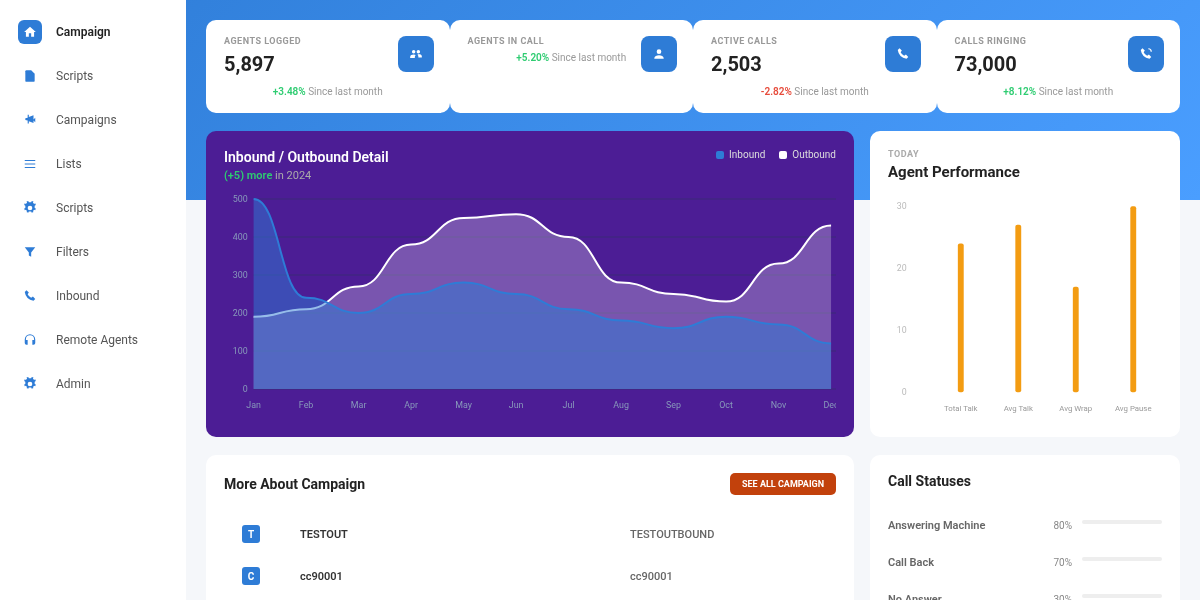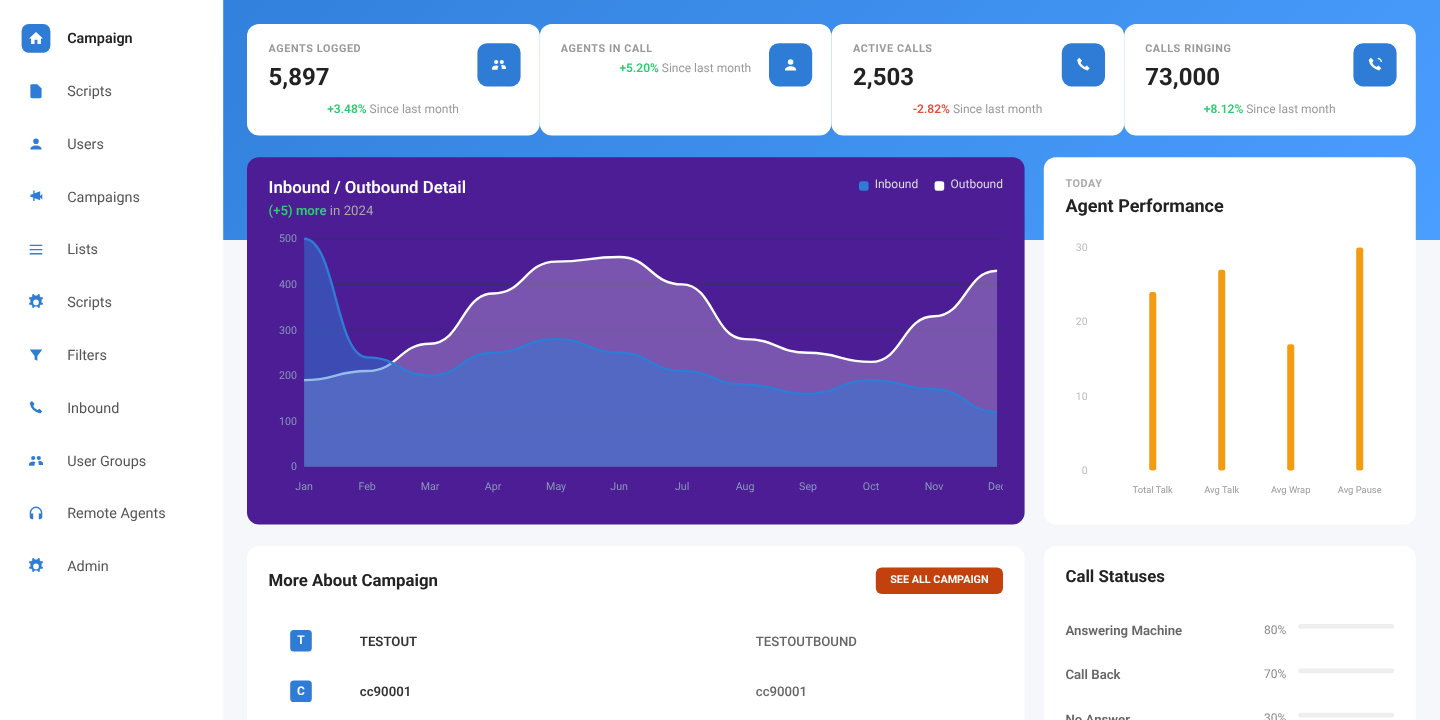--- a/index.html
+++ b/index.html
@@ -74,28 +74,20 @@
       <span class="side-icon" style="color:#2e7cd6">
         <svg width="14" height="14" viewBox="0 0 24 24" fill="currentColor">
           <path d="M14 2H6a2 2 0 00-2 2v16a2 2 0 002 2h12a2 2 0 002-2V8l-6-6z"></path>
         </svg>
       </span>
       <span class="side-label">Scripts</span>
     </div>
     <div class="sidebar-item">
       <span class="side-icon" style="color:#2e7cd6">
         <svg width="14" height="14" viewBox="0 0 24 24" fill="currentColor">
-          <path d="M12 12a4 4 0 100-8 4 4 0 000 8zm0 2c-4 0-8 2-8 5v1h16v-1c0-3-4-5-8-5z"></path>
-        </svg>
-      </span>
-      <span class="side-label">Users</span>
-    </div>
-    <div class="sidebar-item">
-      <span class="side-icon" style="color:#2e7cd6">
-        <svg width="14" height="14" viewBox="0 0 24 24" fill="currentColor">
           <path d="M18 11l3-3v8l-3-3v4l-8-3v4H8v-5l-4-1V9l4-1V3h2v4l8-3z"></path>
         </svg>
       </span>
       <span class="side-label">Campaigns</span>
     </div>
     <div class="sidebar-item">
       <span class="side-icon" style="color:#2e7cd6">
         <svg width="14" height="14" viewBox="0 0 24 24" fill="currentColor">
           <path d="M3 5h18v2H3zm0 6h18v2H3zm0 6h18v2H3z"></path>
         </svg>
@@ -118,28 +110,20 @@
       </span>
       <span class="side-label">Filters</span>
     </div>
     <div class="sidebar-item">
       <span class="side-icon" style="color:#2e7cd6">
         <svg width="14" height="14" viewBox="0 0 24 24" fill="currentColor">
           <path d="M6 2l4 4-2 3a12 12 0 006 6l3-2 4 4-3 3a18 18 0 01-15-15z"></path>
         </svg>
       </span>
       <span class="side-label">Inbound</span>
-    </div>
-    <div class="sidebar-item">
-      <span class="side-icon" style="color:#2e7cd6">
-        <svg width="14" height="14" viewBox="0 0 24 24" fill="currentColor">
-          <path d="M16 11a3 3 0 100-6 3 3 0 000 6zm-8 0a3 3 0 100-6 3 3 0 000 6zm0 2c-3 0-6 1.5-6 4v2h8v-2c0-1 .5-2 1.4-2.7C10 13.2 9 13 8 13zm8 0c-.5 0-1 0-1.5.1 1 .8 1.5 1.8 1.5 2.9v2h6v-2c0-2.5-3-4-6-4z"></path>
-        </svg>
-      </span>
-      <span class="side-label">User Groups</span>
     </div>
     <div class="sidebar-item">
       <span class="side-icon" style="color:#2e7cd6">
         <svg width="14" height="14" viewBox="0 0 24 24" fill="currentColor">
           <path d="M12 2a9 9 0 00-9 9v6a3 3 0 003 3h2v-8H5v-1a7 7 0 0114 0v1h-3v8h2a3 3 0 003-3v-6a9 9 0 00-9-9z"></path>
         </svg>
       </span>
       <span class="side-label">Remote Agents</span>
     </div>
     <div class="sidebar-item">

